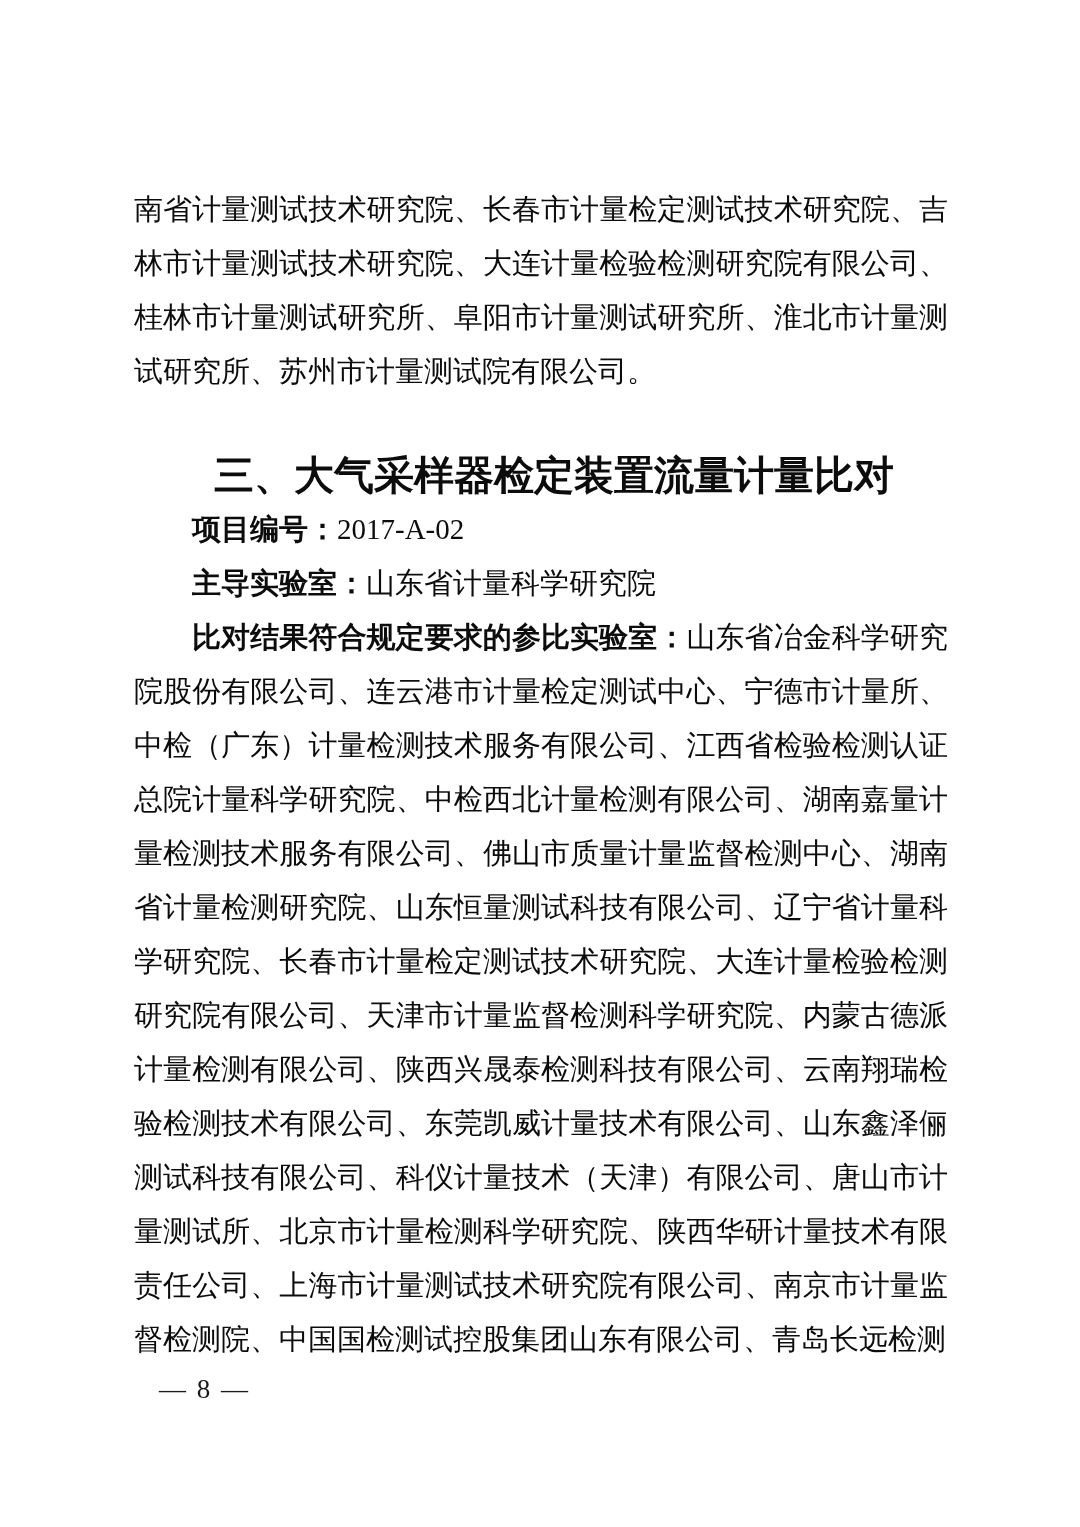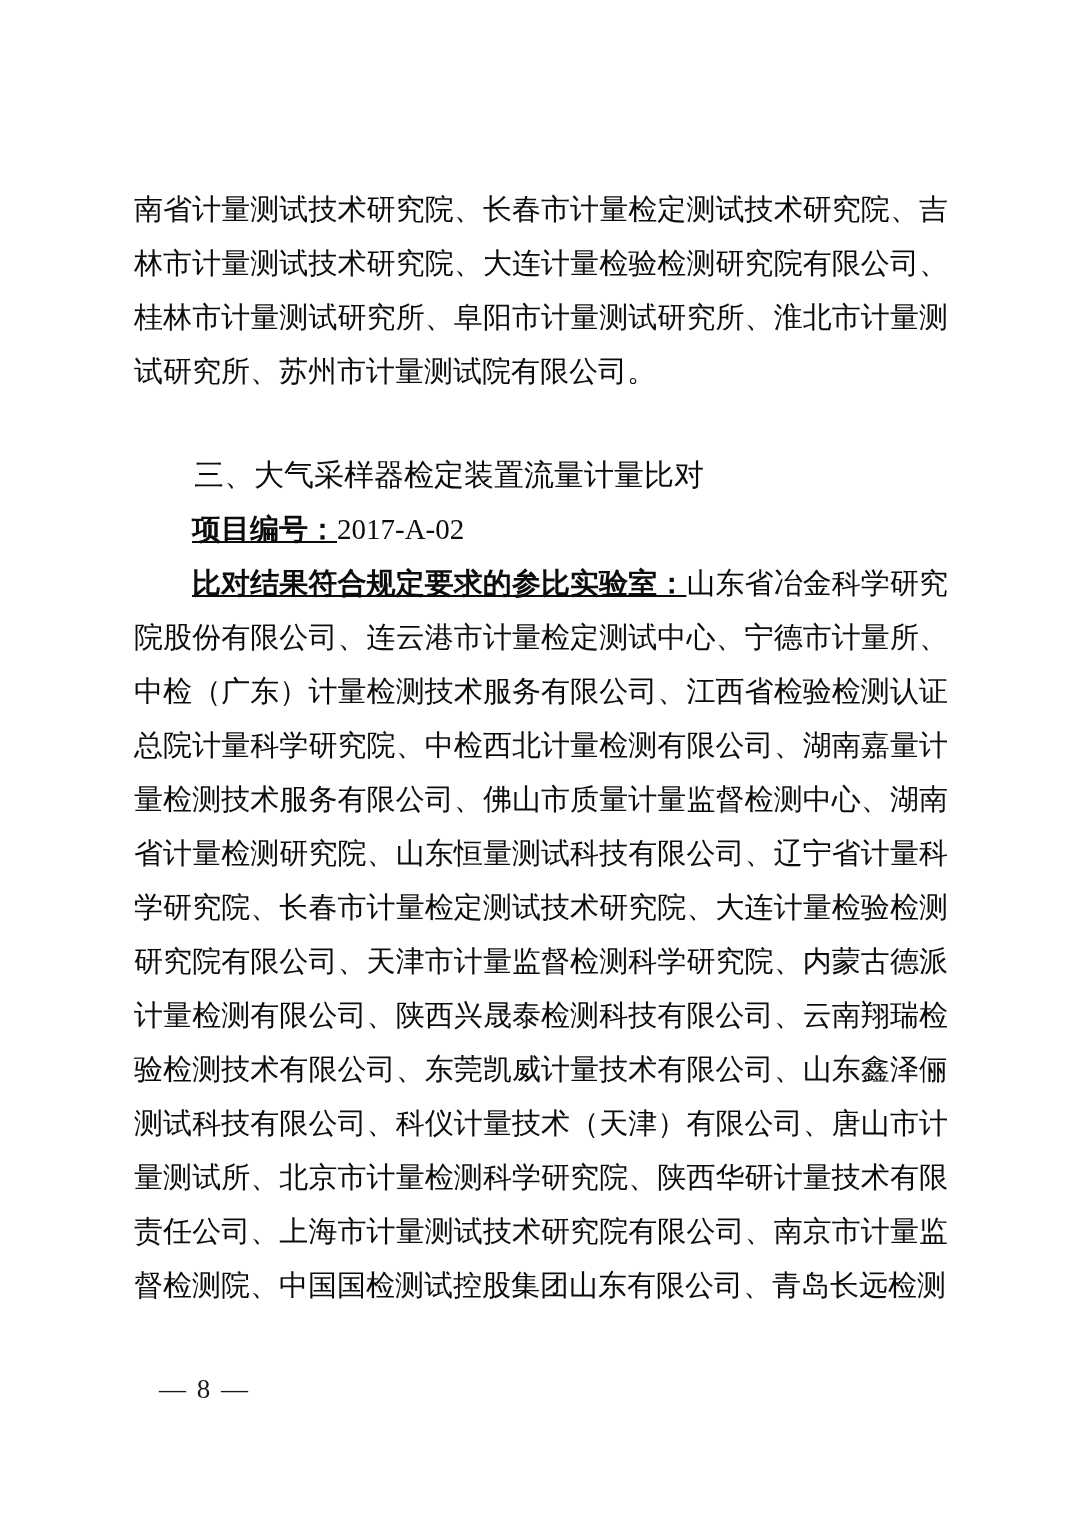--- a/index.html
+++ b/index.html
@@ -20,35 +20,34 @@
     font-size: 29px;
     line-height: 54px;
     text-align: justify;
     letter-spacing: 0;
   }
   .content p { margin: 0; padding: 0; }
   .par-continuation { text-align: justify; }
   .section-heading {
     margin-top: 50px !important;
     font-family: "Liberation Sans", "DejaVu Sans", sans-serif;
-    font-weight: 400;
-    font-size: 30px;
+    font-weight: 700;
+    font-size: 40px;
     text-indent: 2em;
     text-align: left;
     white-space: nowrap;
   }
   .meta-line {
     text-indent: 2em;
     text-align: left;
     white-space: nowrap;
   }
   .label {
     font-family: "Liberation Sans", "DejaVu Sans", sans-serif;
     font-weight: 700;
-    text-decoration: underline;
   }
   .latin-num { font-family: "Liberation Serif", "DejaVu Serif", serif; }
   .participants-par { text-indent: 2em; text-align: justify; }
   .page-footer {
     position: absolute;
     left: 159px;
     top: 1374px;
     font-family: "Liberation Serif", "DejaVu Serif", serif;
     font-size: 27px;
     color: #1a1a1a;
@@ -61,20 +60,21 @@
 <div class="page">
 
   <div class="content">
 
     <p class="par-continuation">南省计量测试技术研究院、长春市计量检定测试技术研究院、吉林市计量测试技术研究院、大连计量检验检测研究院有限公司、桂林市计量测试研究所、阜阳市计量测试研究所、淮北市计量测试研究所、苏州市计量测试院有限公司。</p>
 
     <p class="section-heading">三、大气采样器检定装置流量计量比对</p>
 
     <p class="meta-line"><span class="label">项目编号：</span><span class="latin-num">2017-A-02</span></p>
 
+    <p class="meta-line"><span class="label">主导实验室：</span><span>山东省计量科学研究院</span></p>
 
     <p class="participants-par"><span class="label">比对结果符合规定要求的参比实验室：</span><span>山东省冶金科学研究院股份有限公司、连云港市计量检定测试中心、宁德市计量所、中检（广东）计量检测技术服务有限公司、江西省检验检测认证总院计量科学研究院、中检西北计量检测有限公司、湖南嘉量计量检测技术服务有限公司、佛山市质量计量监督检测中心、湖南省计量检测研究院、山东恒量测试科技有限公司、辽宁省计量科学研究院、长春市计量检定测试技术研究院、大连计量检验检测研究院有限公司、天津市计量监督检测科学研究院、内蒙古德派计量检测有限公司、陕西兴晟泰检测科技有限公司、云南翔瑞检验检测技术有限公司、东莞凯威计量技术有限公司、山东鑫泽俪测试科技有限公司、科仪计量技术（天津）有限公司、唐山市计量测试所、北京市计量检测科学研究院、陕西华研计量技术有限责任公司、上海市计量测试技术研究院有限公司、南京市计量监督检测院、中国国检测试控股集团山东有限公司、青岛长远检测</span></p>
 
   </div>
 
   <div class="page-footer">
     <span>— 8 —</span>
   </div>
 
 </div>

